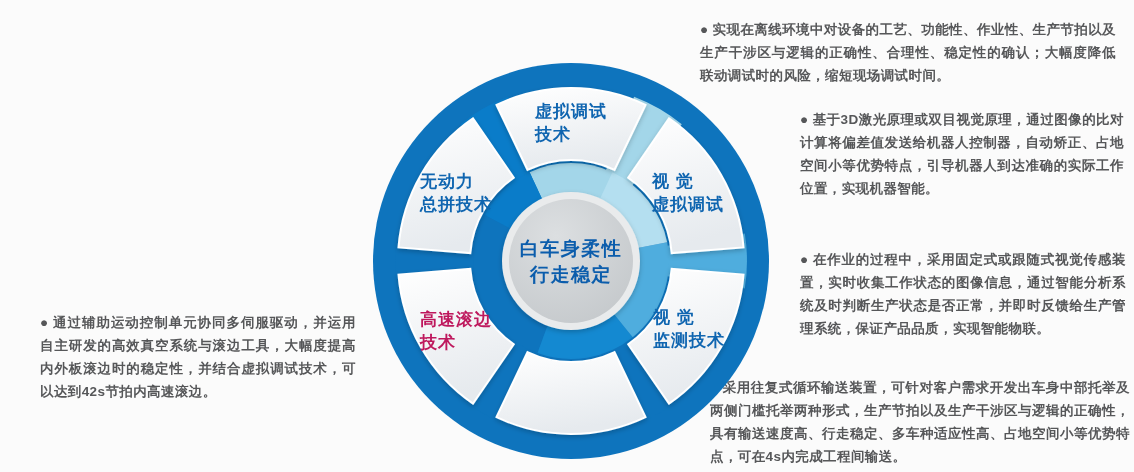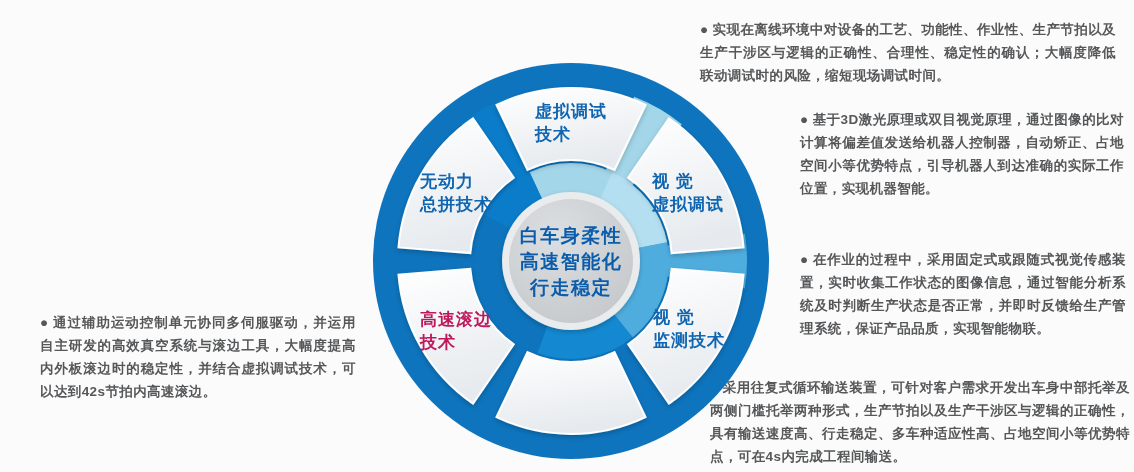--- a/index.html
+++ b/index.html
@@ -124,18 +124,17 @@
       <span>高速滚边</span>
       <span>技术</span>
     </div>
     <div class="seg-label lbl-ul" style="color: rgb(15, 101, 176);">
       <span>无动力</span>
       <span>总拼技术</span>
     </div>
 
     <div class="center-label" style="color: rgb(11, 93, 172);">
       <span>白车身柔性</span>
-      <span>高速智能化</span>
       <span>行走稳定</span>
     </div>
   </div>
 
 </div>
 
 </body></html>

